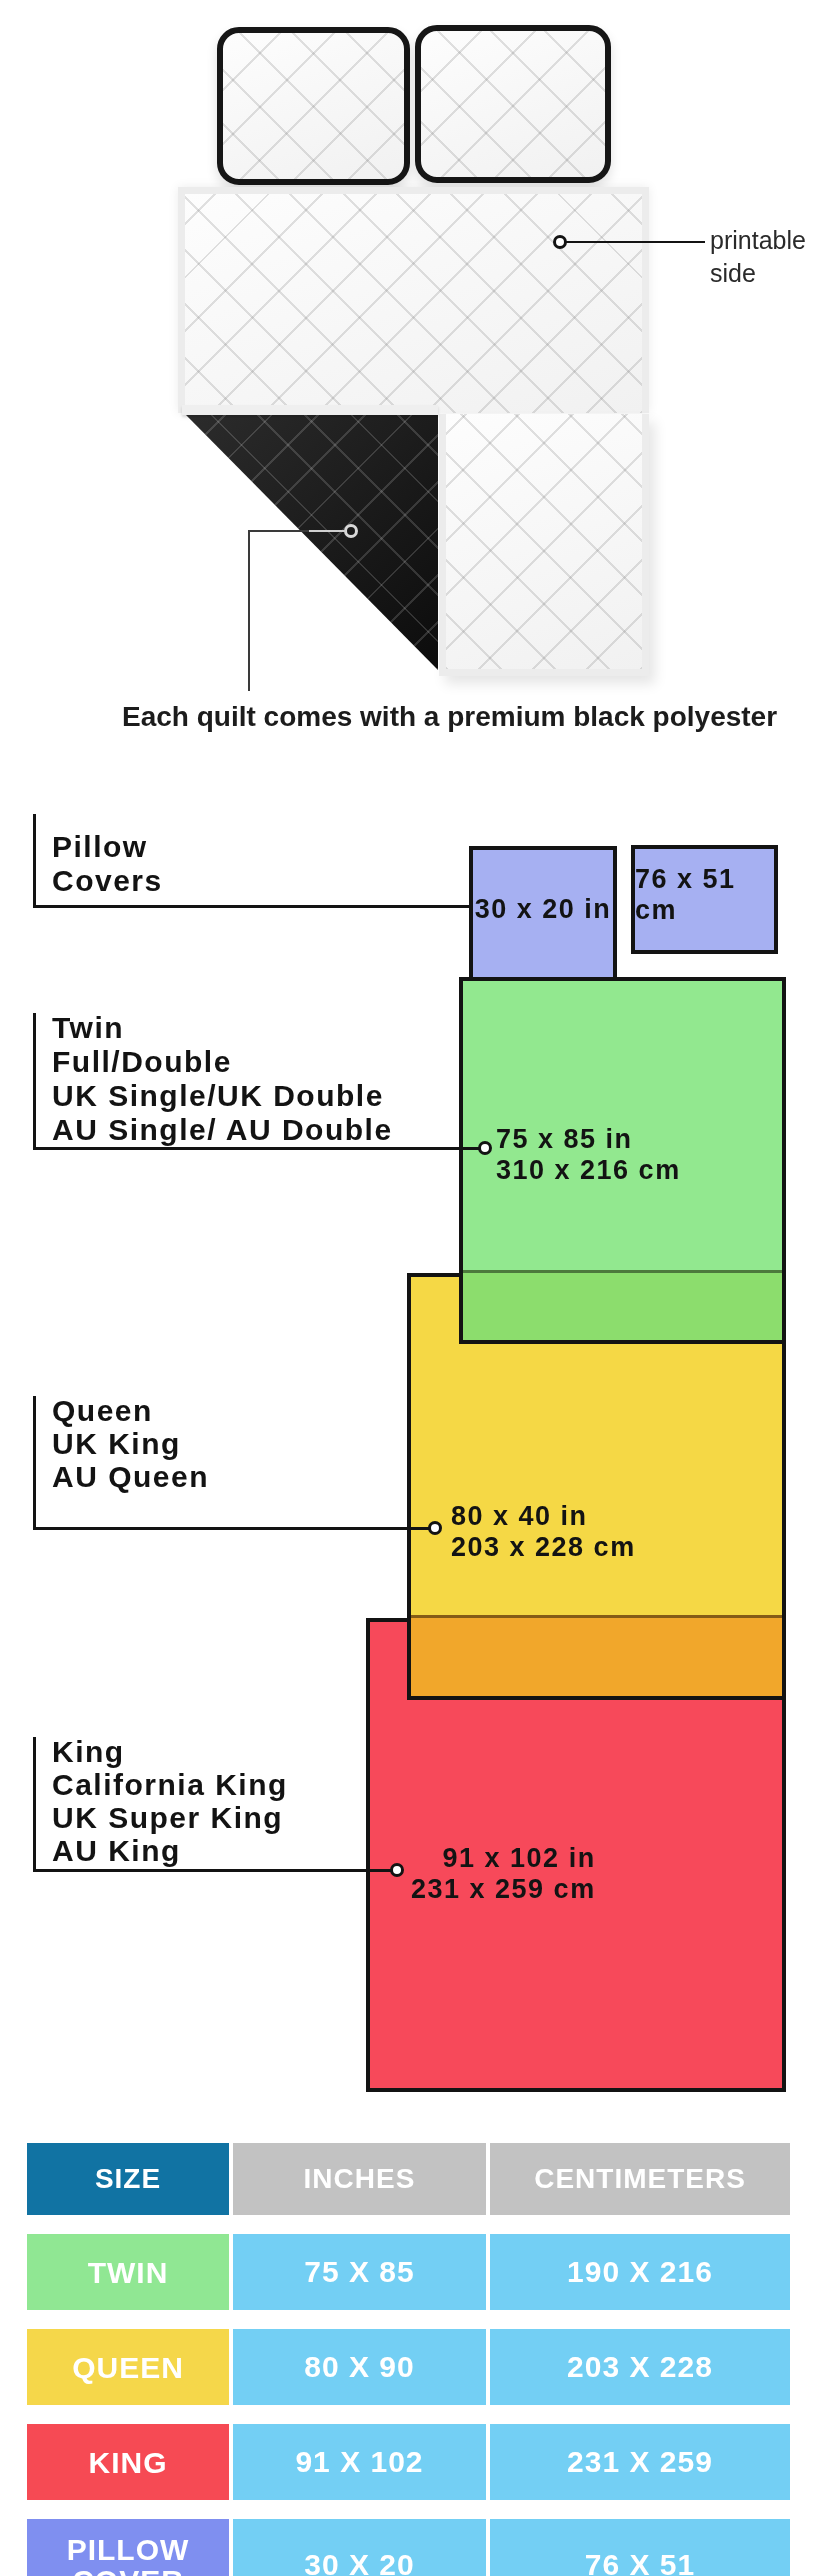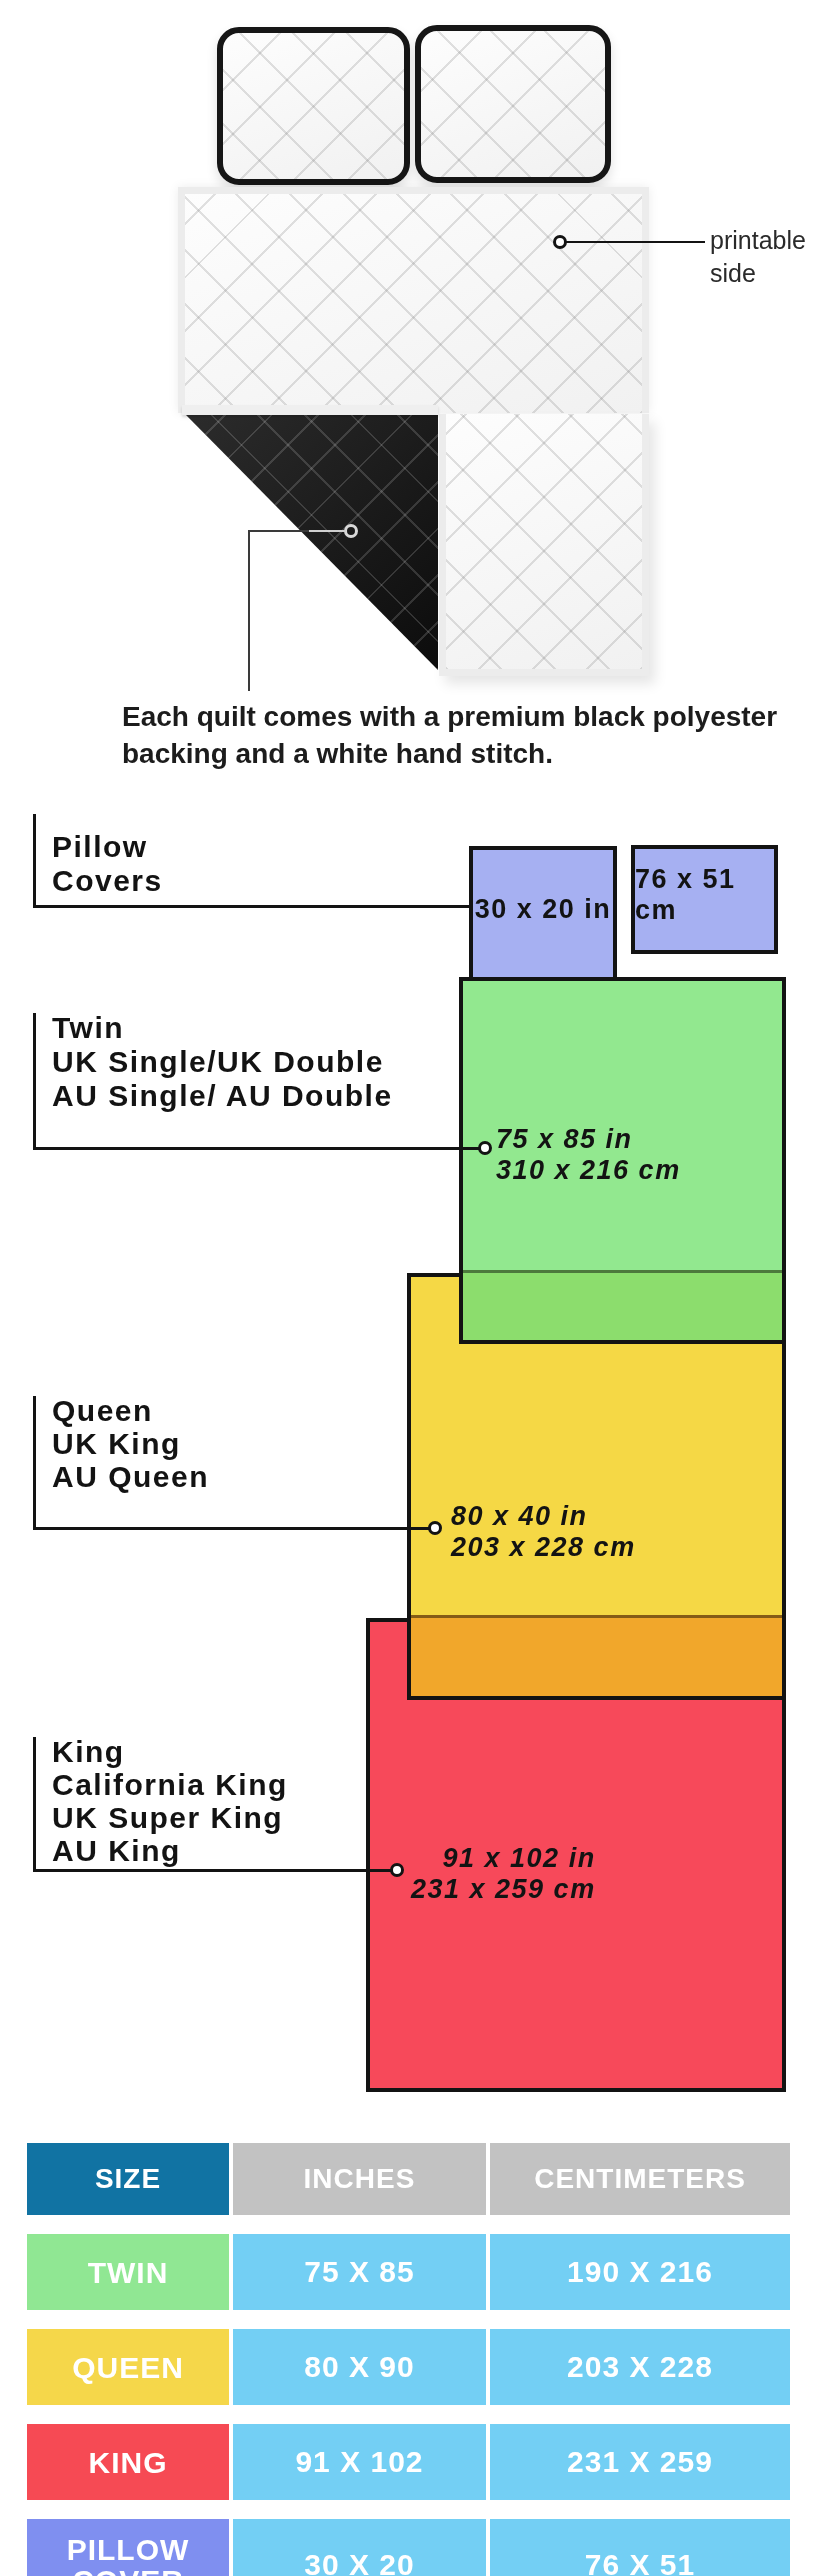--- a/index.html
+++ b/index.html
@@ -65,21 +65,21 @@
   .group-label {
     position:absolute; font-weight:bold; font-size:30px; letter-spacing:1.5px; color:#131313;
   }
   .group-label span { display:block; }
   .lh34 { line-height:34px; }
   .lh33 { line-height:33px; }
   .dim {
     position:absolute; font-weight:bold; font-size:27px; line-height:31px;
     letter-spacing:1.5px; color:#131313;
   }
-  .dim span { display:block;font-style:italic; }
+  .dim span { display:block; }
   .sizebox { position:absolute; border:4px solid var(--line-black); box-sizing:border-box; }
   .box-blue-in { left:469px; top:846px; width:148px; height:137px; background:var(--blue-box);
                  display:flex; align-items:center; justify-content:center; padding-bottom:10px; }
   .box-blue-cm { left:631px; top:845px; width:147px; height:109px; background:var(--blue-box);
                  display:flex; align-items:center; justify-content:center; padding-bottom:10px; }
   .box-blue-in .dim, .box-blue-cm .dim { position:static; }
   .box-green  { left:459px; top:977px;  width:327px; height:367px; background:var(--green); }
   .box-yellow { left:407px; top:1273px; width:379px; height:427px; background:var(--yellow); }
   .box-red    { left:366px; top:1618px; width:420px; height:474px; background:var(--red); }
   .overlap-strip {
@@ -124,21 +124,20 @@
   <div class="lead" style="left:565px; top:241px; width:140px; height:2px;"></div>
   <div class="note-text" style="left:710px; top:224px; width:112px;">printable side</div>
 
   <div class="dot dot-on-black" style="left:344px; top:524px;"></div>
   <div class="lead" style="left:309px; top:530px; width:37px; height:2px; background:#cfcfcf;"></div>
   <div class="lead" style="left:249px; top:530px; width:60px; height:2px; background:#3a3a3a;"></div>
   <div class="lead" style="left:248px; top:530px; width:2px; height:161px; background:#3a3a3a;"></div>
 
   <div class="caption">
     <span>Each quilt comes with a premium black polyester</span>
-    <span>backing and a white hand stitch.</span>
   </div>
 
   <div class="group-label lh34" style="left:52px; top:830px; width:150px;">Pillow Covers</div>
   <div class="lead" style="left:33px; top:814px; width:3px; height:93px;"></div>
   <div class="lead" style="left:33px; top:905px; width:446px; height:3px;"></div>
   <div class="dot" style="left:478px; top:899px;"></div>
 
   <div class="sizebox box-blue-in">
     <div class="dim">30 x 20 in</div>
   </div>
@@ -151,20 +150,21 @@
   <div class="sizebox box-yellow">
     <div class="overlap-strip strip-orange"></div>
   </div>
 
   <div class="sizebox box-green">
     <div class="overlap-strip strip-green"></div>
   </div>
 
   <div class="group-label lh34" style="left:52px; top:1011px;">
     <span>Twin</span>
+    <span>Full/Double</span>
     <span>UK Single/UK Double</span>
     <span>AU Single/ AU Double</span>
   </div>
   <div class="lead" style="left:33px; top:1013px; width:3px; height:137px;"></div>
   <div class="lead" style="left:33px; top:1147px; width:446px; height:3px;"></div>
   <div class="dot" style="left:478px; top:1141px;"></div>
   <div class="dim" style="left:496px; top:1124px;">
     <span>75 x 85 in</span>
     <span>310 x 216 cm</span>
   </div>

